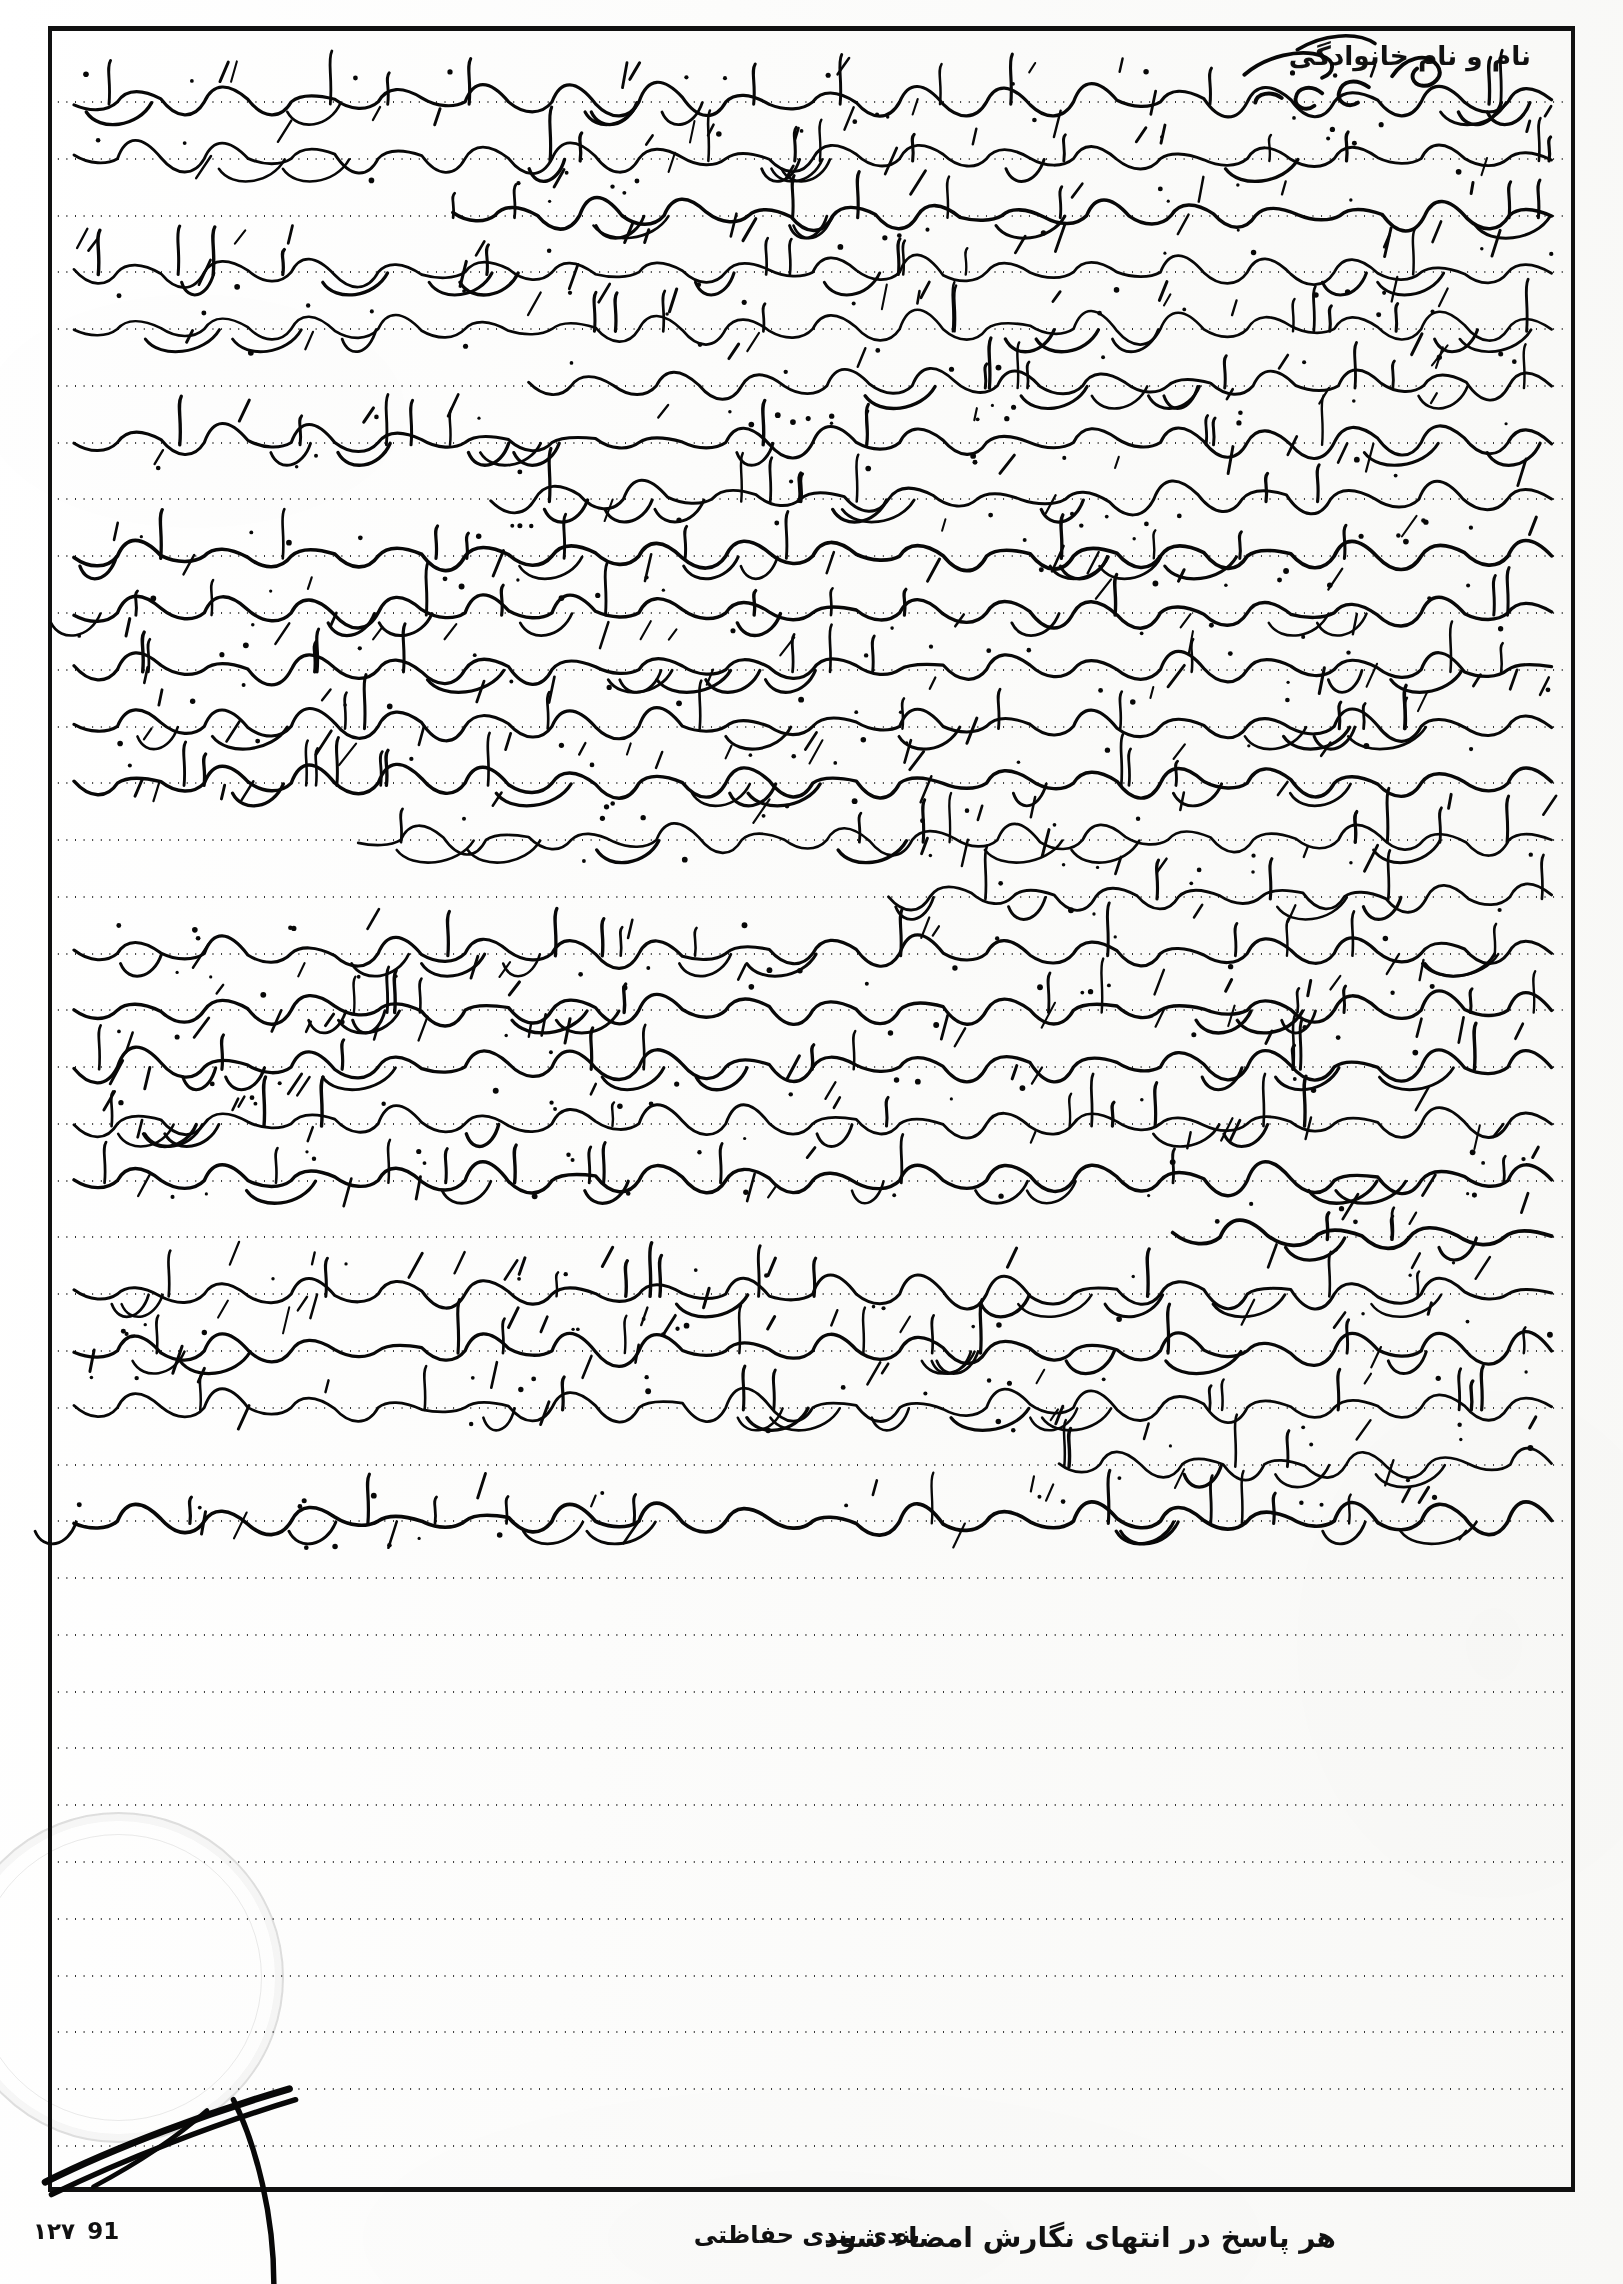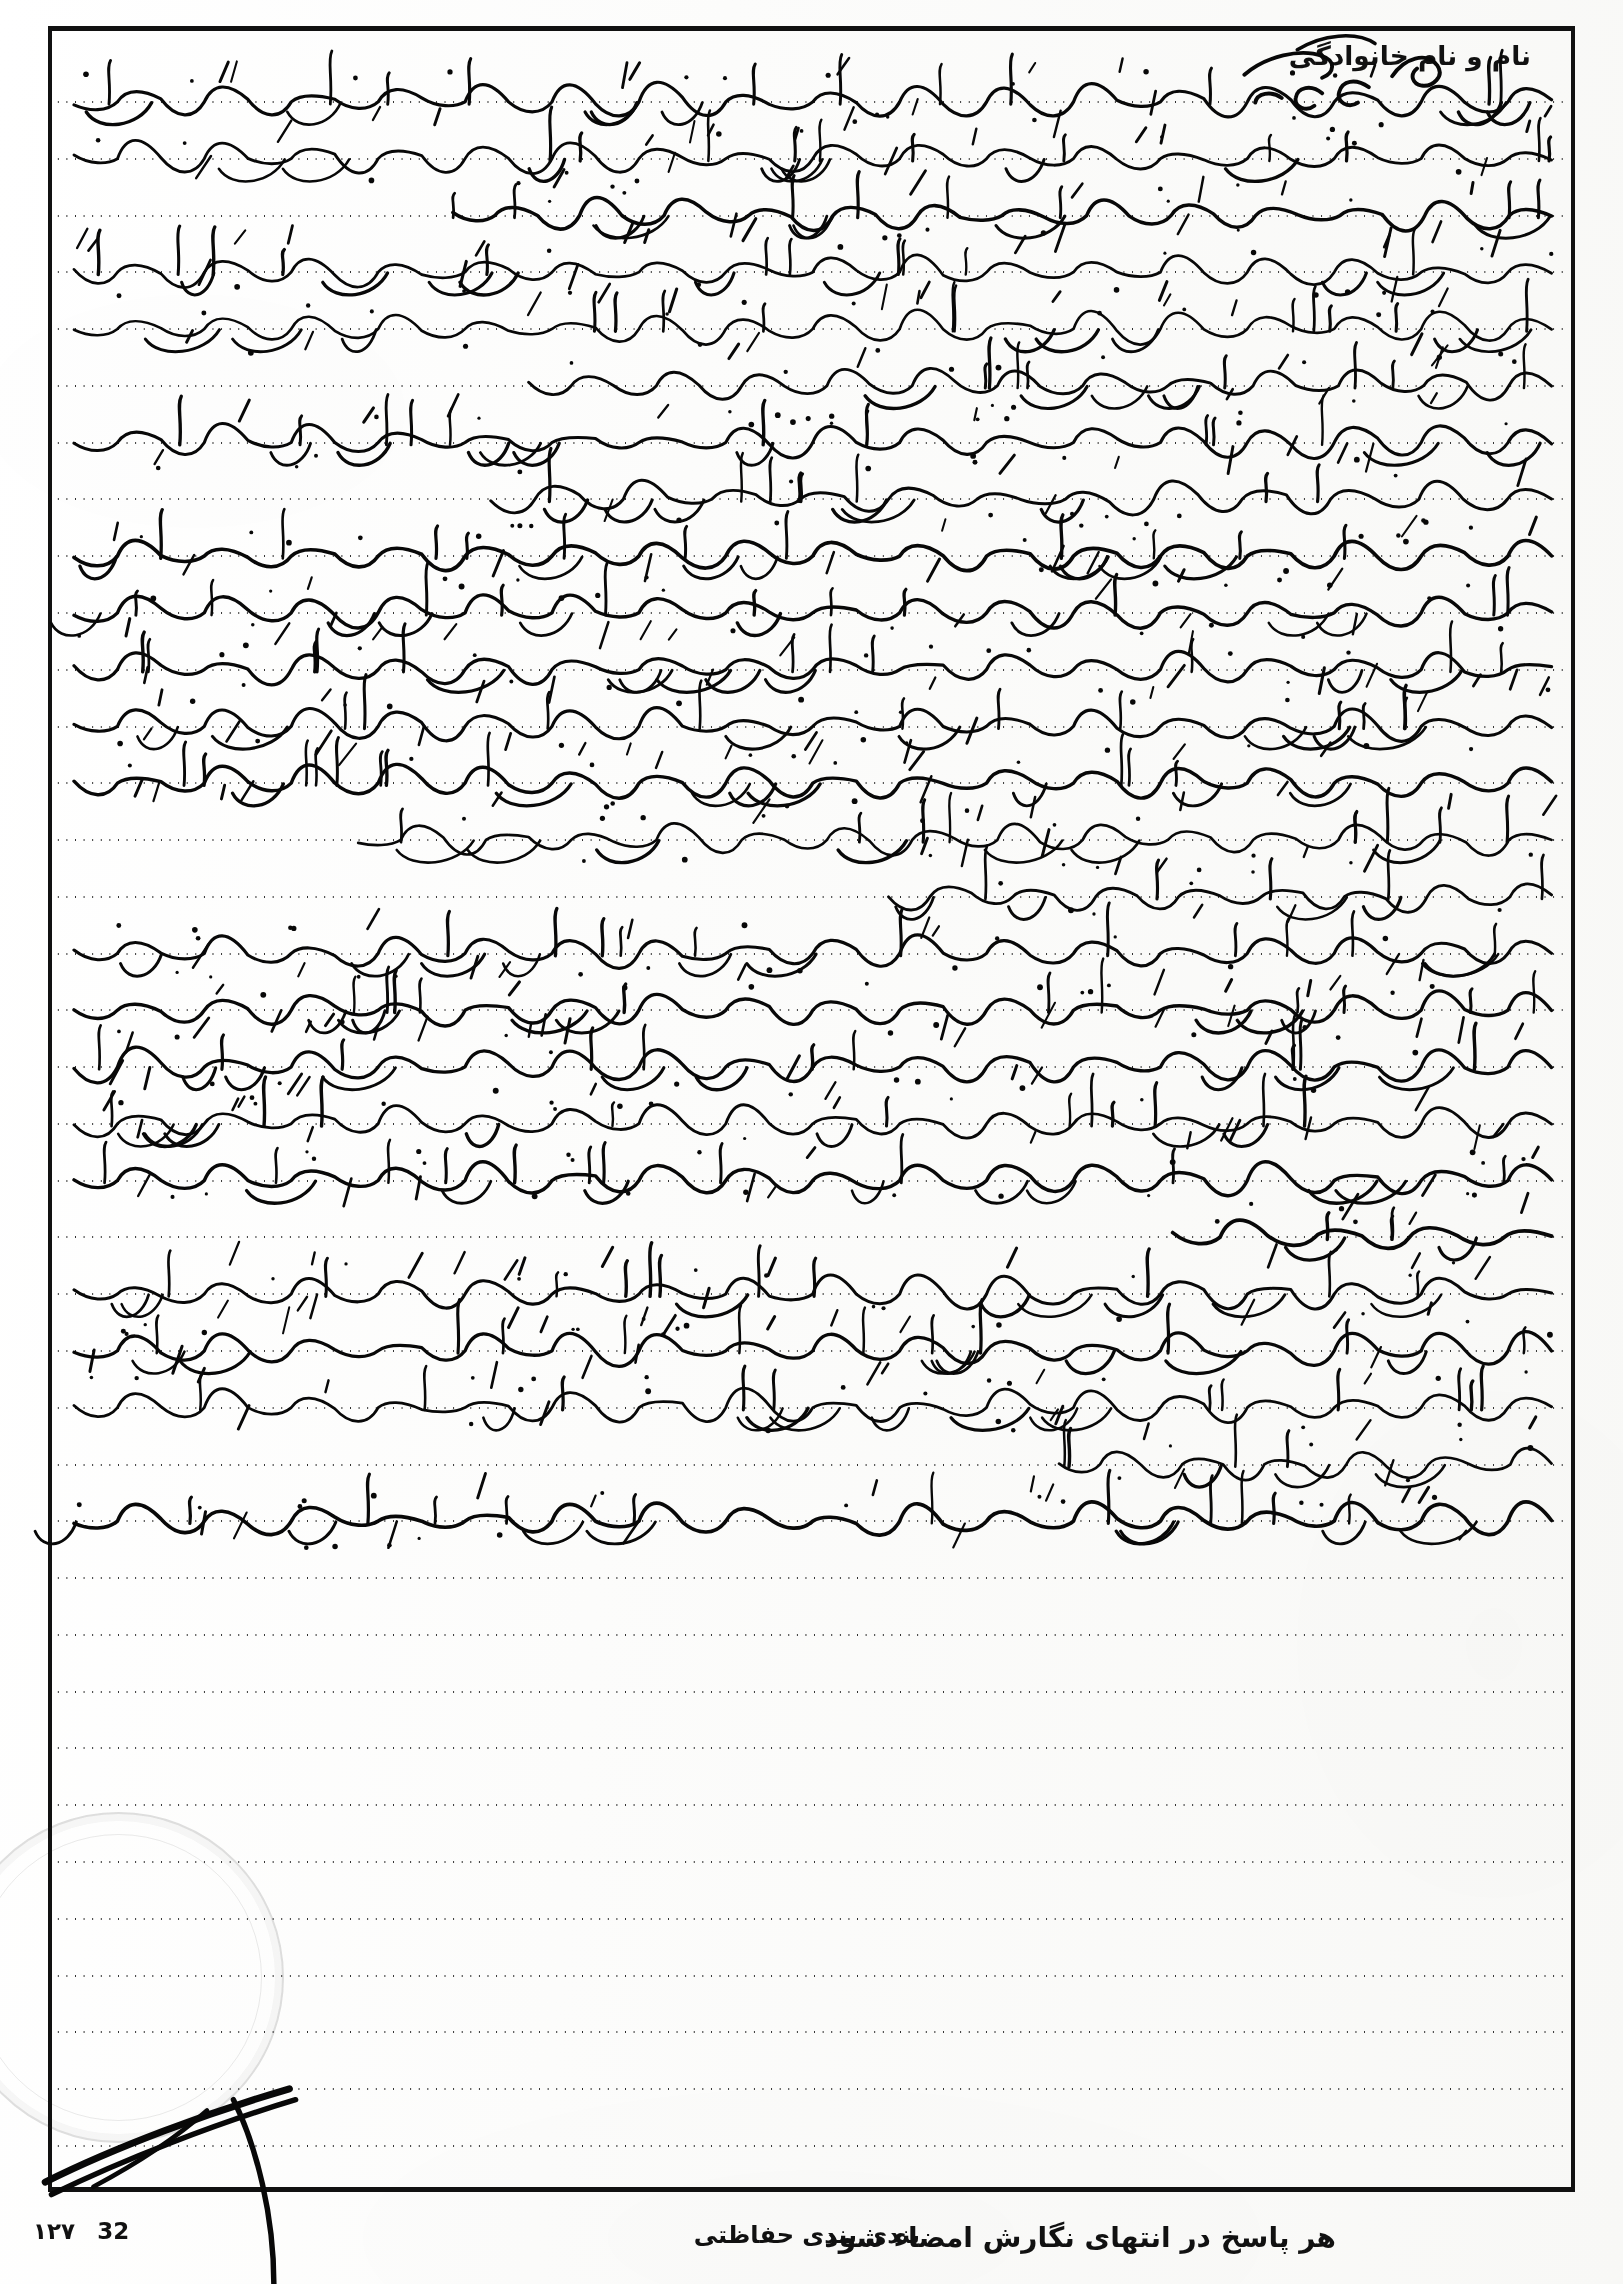--- a/index.html
+++ b/index.html
@@ -86,22 +86,22 @@
   <div class="frame-v" style="left:1571px;top:26px;height:2166px;"></div>
   <div class="frame-h" style="left:48px;top:2187px;width:1527px;"></div>
 
   <div class="printed" id="hdr-label">نام و نام خانوادگی</div>
 
   <div class="printed" id="ftr-sign">هر پاسخ در انتهای نگارش امضاء شود</div>
 
   <div class="printed" id="ftr-class">بندی بندی حفاظتی</div>
 
   <div id="pagenum">
-    <span>32</span>
-    <span style="margin-right:14px;">۱۲۷</span>
+    <span>91</span>
+    <span style="margin-right:4px;">۱۲۷</span>
   </div>
 
   <div id="rules">
       <div class="rule" style="left: 54px; width: 1513px; top: 101px;"></div>
       <div class="rule" style="left: 54px; width: 1513px; top: 158px;"></div>
       <div class="rule" style="left: 54px; width: 1513px; top: 215px;"></div>
       <div class="rule" style="left: 54px; width: 1513px; top: 271px;"></div>
       <div class="rule" style="left: 54px; width: 1513px; top: 328px;"></div>
       <div class="rule" style="left: 54px; width: 1513px; top: 385px;"></div>
       <div class="rule" style="left: 54px; width: 1513px; top: 442px;"></div>

